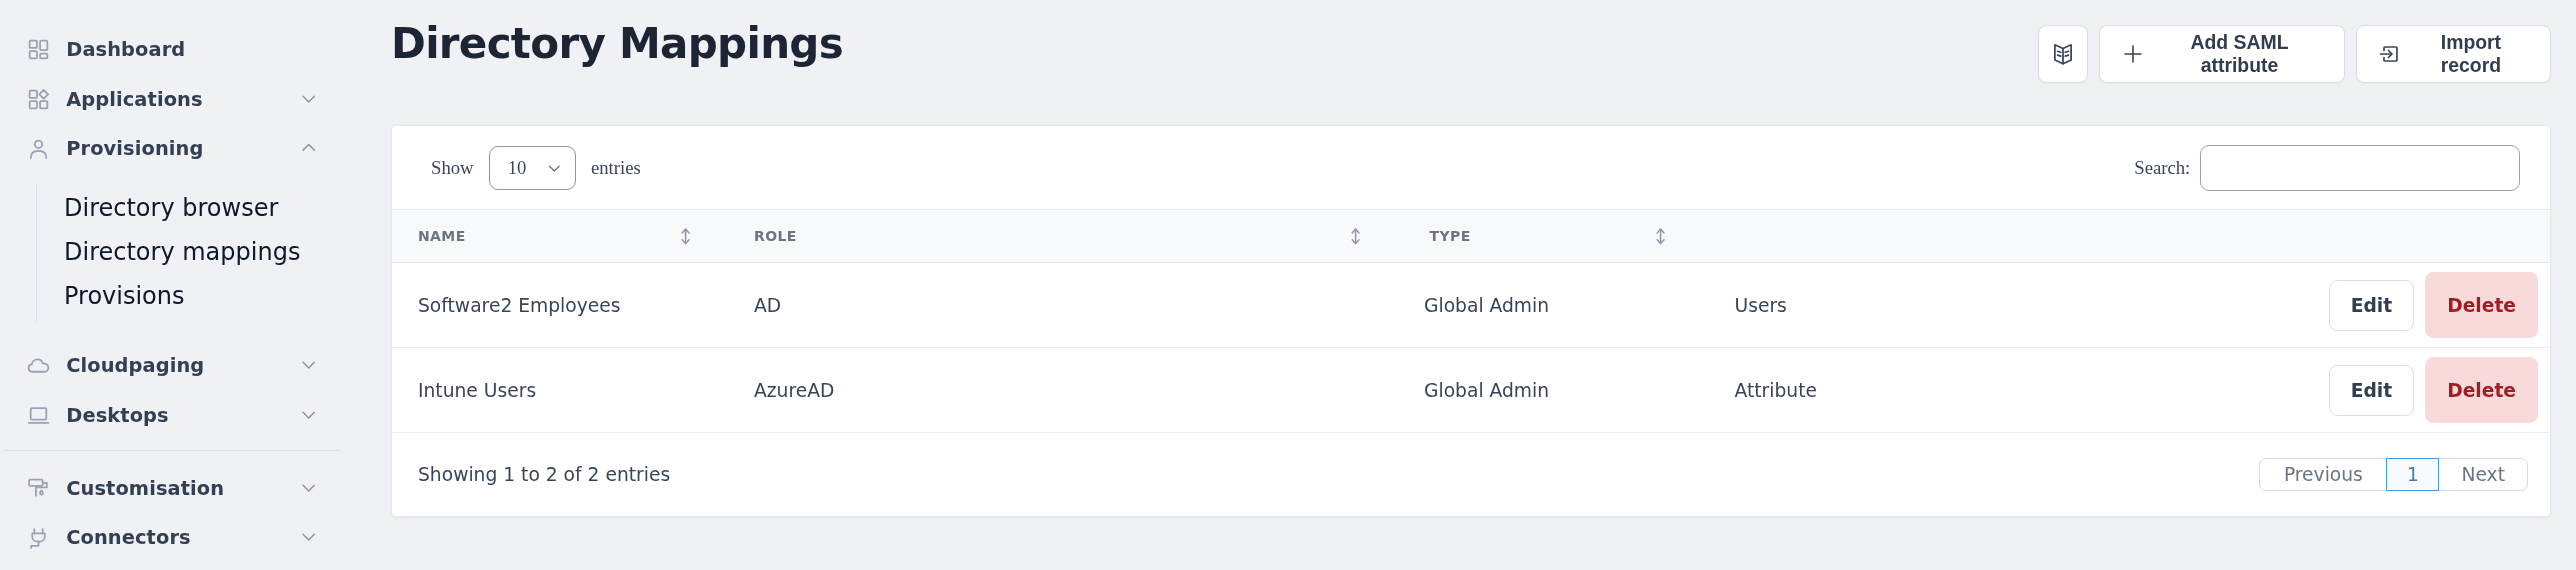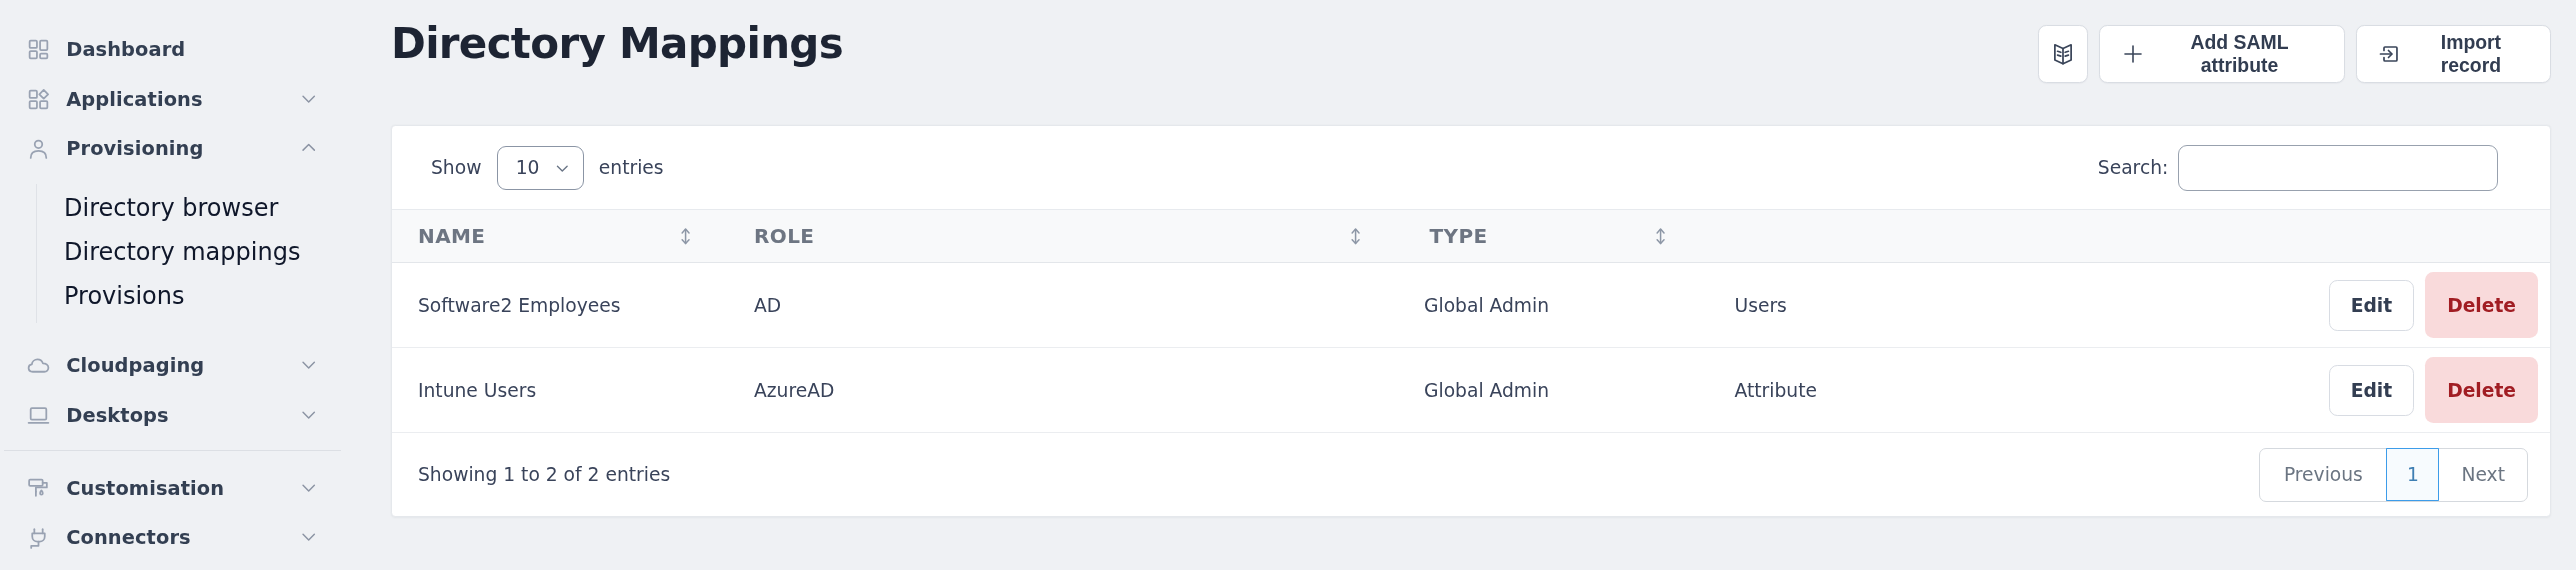--- a/index.html
+++ b/index.html
@@ -29,50 +29,50 @@
   .btn .bicon { width:26px; height:26px; color:#3a4559; }
   .btn .bicon svg { width:100%; height:100%; }
   .icon-btn { width:54px; padding:0; }
 
   
   .card { position:absolute; left:391px; top:125px; width:2160px; height:392px; background:#fff;
           border:0.7px solid #e5e8ec; border-radius:4.2px; box-shadow:0 0.7px 2.1px rgba(20,30,50,0.05);
           display:flex; flex-direction:column; overflow:hidden; }
 
   .card-toolbar { height:83px; flex:0 0 83px; display:flex; align-items:center; justify-content:space-between;
-                  padding:0 52px 0 39px; }
+                  padding:0 30px 0 39px;font-family:Liberation Serif, serif; }
   .show-group { display:flex; align-items:center; gap:15.2px; font-size:18.7px; color:#39435a; }
   .page-size { display:flex; align-items:center; justify-content:space-between; width:87px; height:44px;
                border:1.4px solid #8b95a5; border-radius:9px; padding:0 12.5px 0 18px; background:#fff; cursor:pointer;
                font-size:18.7px; color:#39435a; }
   .page-size .icon { width:16.6px; height:16.6px; color:#6b7687; }
   .page-size .icon svg { width:100%; height:100%; }
   .search-group { display:flex; align-items:center; gap:9.7px; font-size:18.7px; color:#39435a; }
   .search-input { width:320px; height:46px; border:1.4px solid #98a1ae; border-radius:9px; background:#fff;
                   font-size:18.7px; color:#39435a; padding:0 14px; outline:none; font-family:inherit; }
 
   
   .trow { display:grid; grid-template-columns:362px 670px 305px 305px 1fr; align-items:center; }
   .thead { height:54px; background:#f8f9fa; border-top:0.7px solid #e7eaee; border-bottom:0.7px solid #e3e6ea; }
   .th { position:relative; height:100%; display:flex; align-items:center;
-        font-size:20px; font-weight:600; color:#6d7582; letter-spacing:0.4px; }
+        font-size:14px; font-weight:600; color:#6d7582; letter-spacing:0.4px; }
   .th .sort { position:absolute; right:61px; width:15.2px; height:21px; }
   .c1 { padding-left:26px; } .c4 { padding-left:5.5px; }
   .tr { height:85px; border-bottom:0.7px solid #ebedf0; }
   .td { font-size:18.7px; color:#39435a; display:flex; align-items:center; height:100%; }
   .td-actions { justify-content:flex-end; gap:11px; padding-right:12px; }
   .edit-btn { height:51px; padding:0 21px; background:#fff; border:1.4px solid #d8dce3; border-radius:8.3px;
               font-size:18.7px; font-weight:600; color:#333e52; cursor:pointer; font-family:inherit; }
   .delete-btn { height:66px; padding:0 22px; background:#f9dadb; border:none; border-radius:8.3px;
                 font-size:18.7px; font-weight:600; color:#a11d23; cursor:pointer; font-family:inherit; }
 
   
   .card-footer { flex:1; display:flex; align-items:center; justify-content:space-between; padding:0 22px 0 26px; }
   .summary { font-size:18.7px; color:#39435a; }
-  .pagination { display:flex; align-items:stretch; height:54px; border:0.7px solid #d5d9de; border-radius:7px; background:#fff; }
+  .pagination { display:flex; align-items:stretch; height:33px; border:0.7px solid #d5d9de; border-radius:7px; background:#fff; }
   .page-cell { display:flex; align-items:center; justify-content:center; font-size:18.7px; color:#6b7582; cursor:pointer; }
   .page-prev { padding:0 23.6px; }
   .page-next { padding:0 22px; }
   .page-current { width:53px; border:1.4px solid #3d9ce9; background:#f7fbfe; color:#3f7fb3; margin:-0.7px 0; border-radius:0.7px; }
 </style>
 </head>
 <body>
 
 <div class="app">
 

